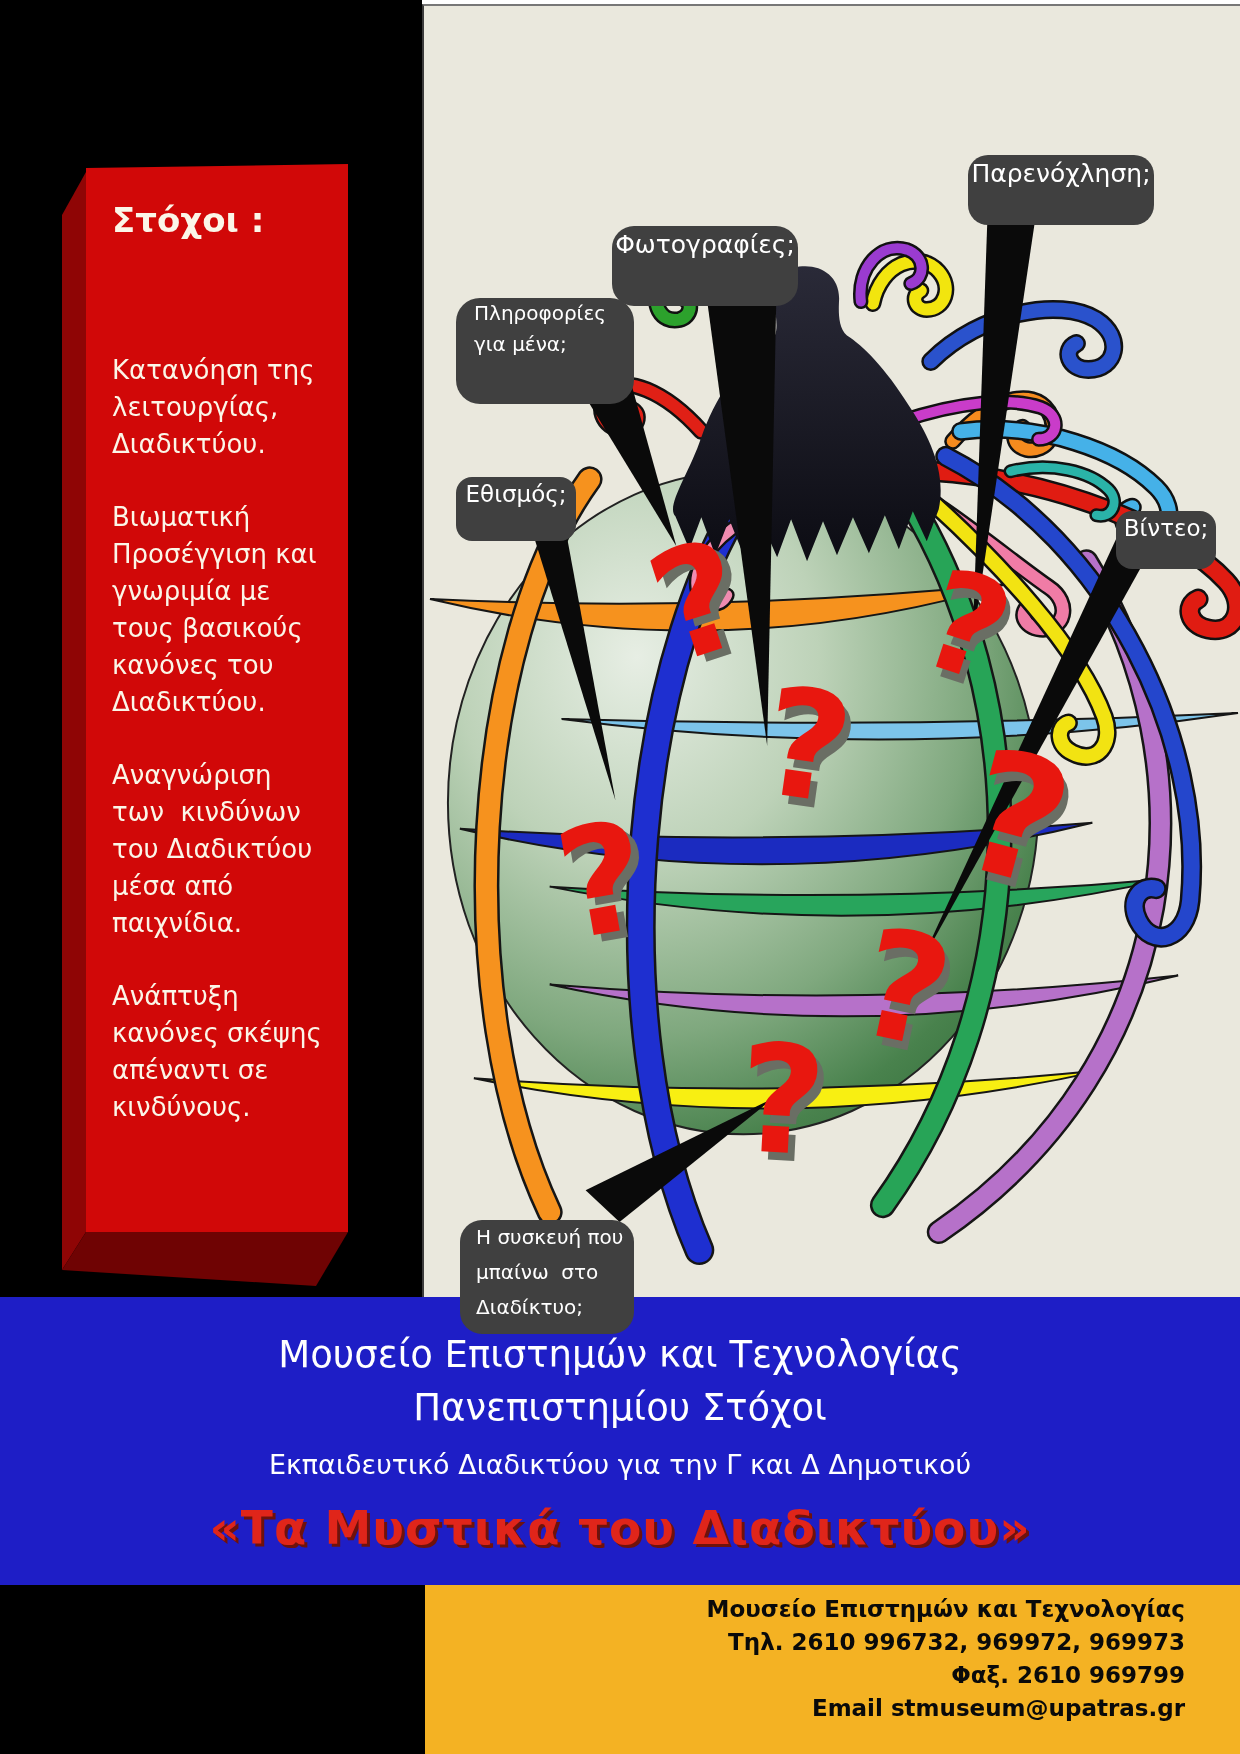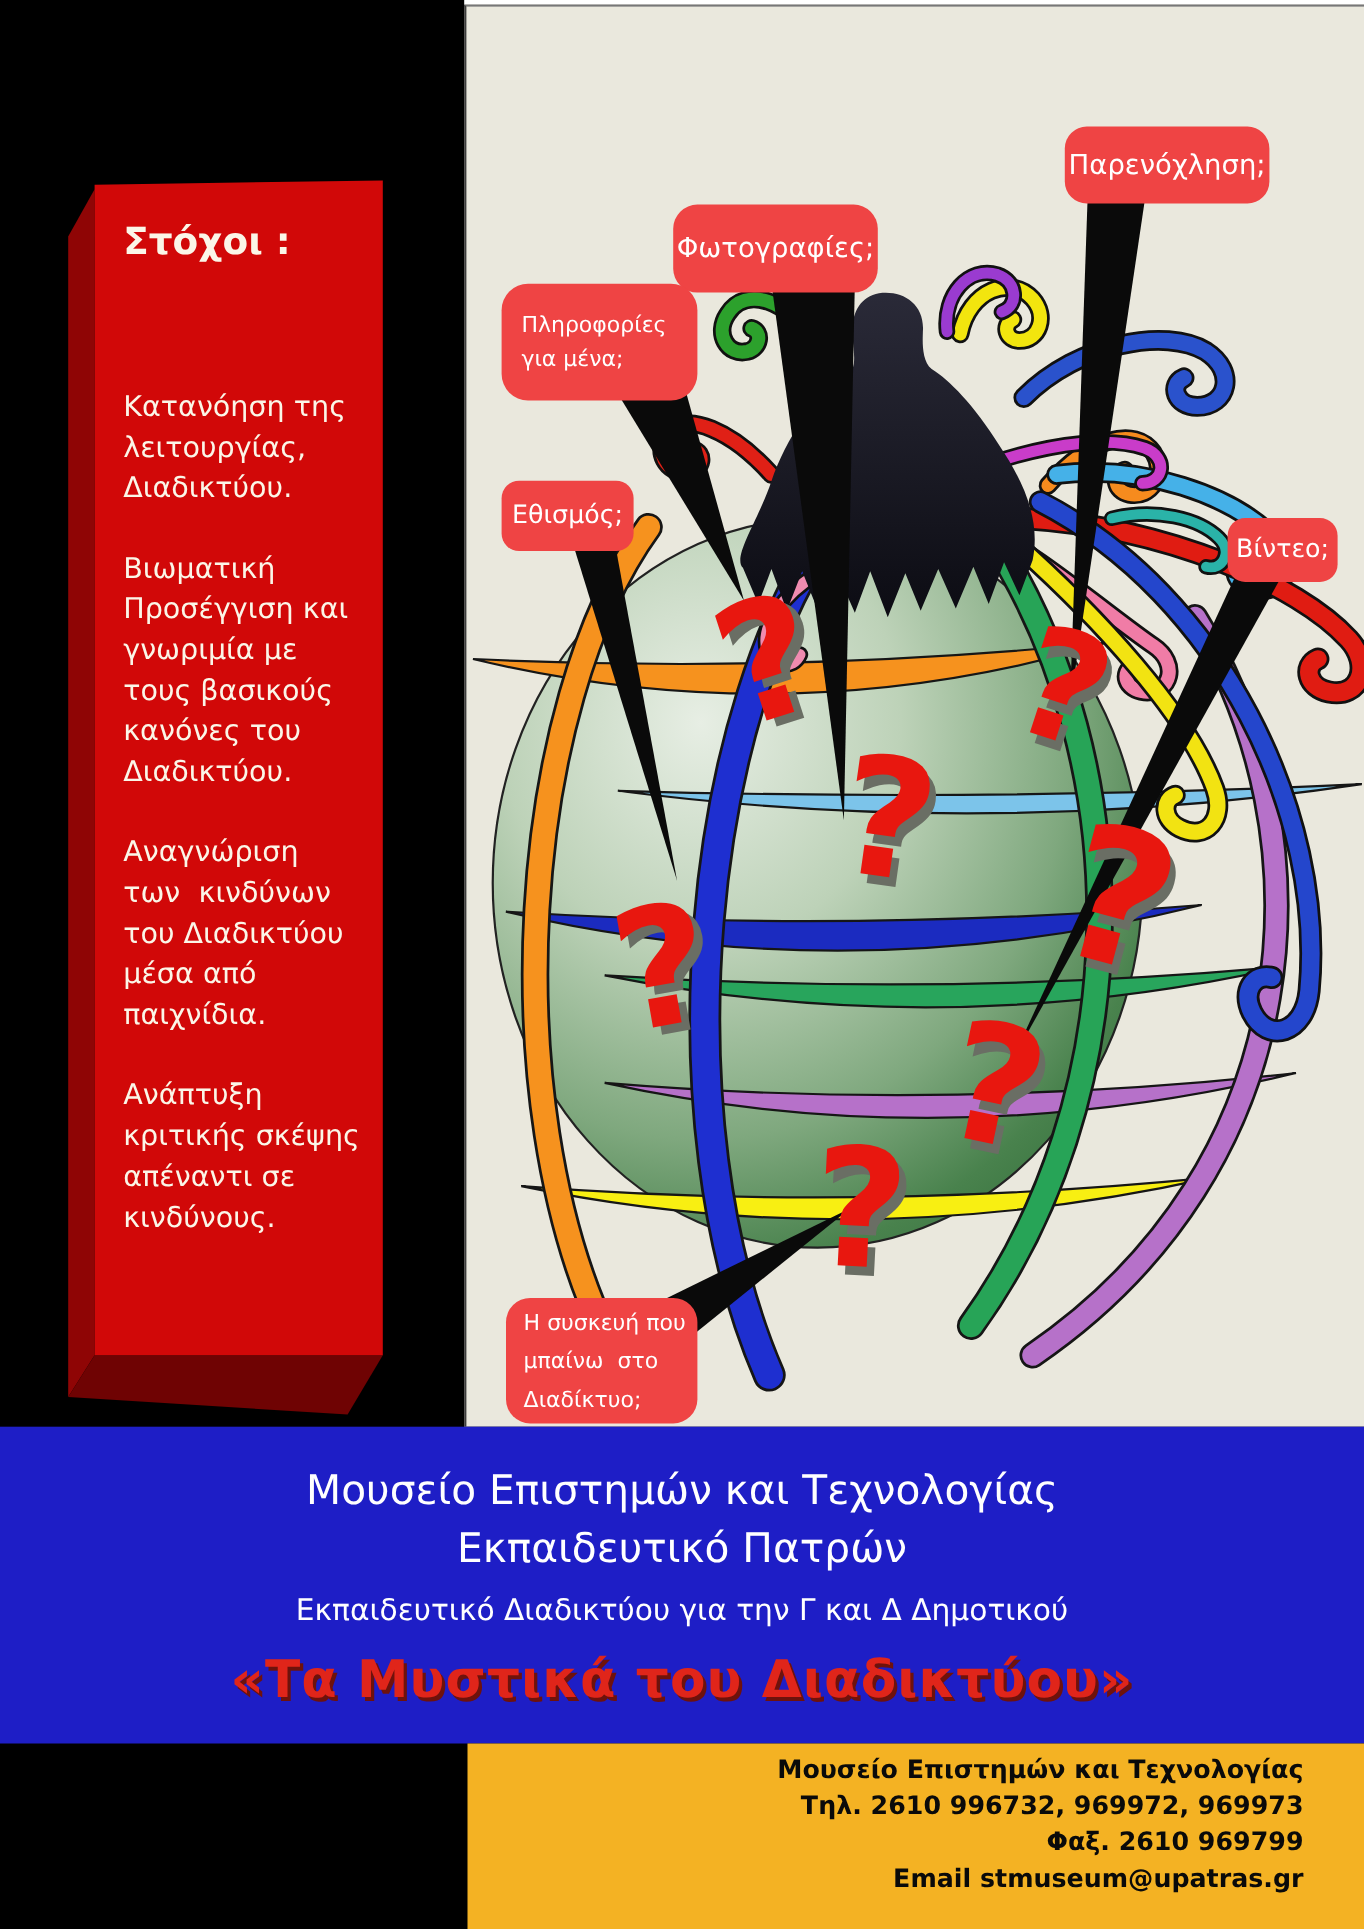--- a/index.html
+++ b/index.html
@@ -4,22 +4,22 @@
 <style>
   html,body{margin:0;padding:0;background:#222;}
   .page{position:relative;width:1240px;height:1754px;background:#000;overflow:hidden;
         font-family:"DejaVu Sans","Liberation Sans",sans-serif;}
   
   .top-strip{position:absolute;left:422px;top:0;width:818px;height:4px;background:#ffffff;z-index:2;}
   .content{position:absolute;left:422px;top:4px;width:818px;height:1293px;background:#eae8dd;
            border-left:2px solid #3c3c3c;border-top:2px solid #777;box-sizing:border-box;z-index:1;}
   .content svg{position:absolute;left:0;top:0;width:100%;height:100%;}
   
-  .callout{position:absolute;background:#ef4444;color:#ffffff;z-index:3;
-           display:flex;align-items:center;white-space:pre-wrap;line-height:1.55;}
+  .callout{position:absolute;background:#404040;color:#ffffff;z-index:3;
+           display:flex;white-space:pre-wrap;line-height:1.55;margin-top:40px;}
   .co-harassment{left:968px;top:115px;width:186px;height:70px;border-radius:20px;
                  font-size:25px;justify-content:center;}
   .co-photos{left:612px;top:186px;width:186px;height:80px;border-radius:22px;
              font-size:25px;justify-content:center;}
   .co-info{left:456px;top:258px;width:178px;height:106px;border-radius:24px;
            font-size:20px;padding-left:18px;box-sizing:border-box;}
   .co-addiction{left:456px;top:437px;width:120px;height:64px;border-radius:16px;
                 font-size:23px;justify-content:center;}
   .co-video{left:1116px;top:471px;width:100px;height:58px;border-radius:16px;
             font-size:23px;justify-content:center;}
@@ -186,21 +186,21 @@
 γνωριμία με
 τους βασικούς
 κανόνες του
 Διαδικτύου.</p>
     <p>Αναγνώριση
 των  κινδύνων
 του Διαδικτύου
 μέσα από
 παιχνίδια.</p>
     <p>Ανάπτυξη
-κριτικής σκέψης
+κανόνες σκέψης
 απέναντι σε
 κινδύνους.</p>
   </div>
 
   <div class="callout co-harassment">
     <span>Παρενόχληση;</span>
   </div>
   <div class="callout co-photos">
     <span>Φωτογραφίες;</span>
   </div>
@@ -215,21 +215,21 @@
     <span>Βίντεο;</span>
   </div>
   <div class="callout co-device">
     <span>Η συσκευή που
 μπαίνω  στο
 Διαδίκτυο;</span>
   </div>
 
   <div class="band">
     <div class="l1">Μουσείο  Επιστημών και Τεχνολογίας</div>
-    <div class="l2">Εκπαιδευτικό Πατρών</div>
+    <div class="l2">Πανεπιστημίου Στόχοι</div>
     <div class="l3">Εκπαιδευτικό Διαδικτύου για την Γ και Δ Δημοτικού</div>
     <div class="title">«Τα Μυστικά του Διαδικτύου»</div>
   </div>
 
   <div class="contact">
     <div>Μουσείο Επιστημών και Τεχνολογίας</div>
     <div>Τηλ. 2610 996732, 969972, 969973</div>
     <div>Φαξ. 2610 969799</div>
     <div>Email stmuseum@upatras.gr</div>
   </div>

